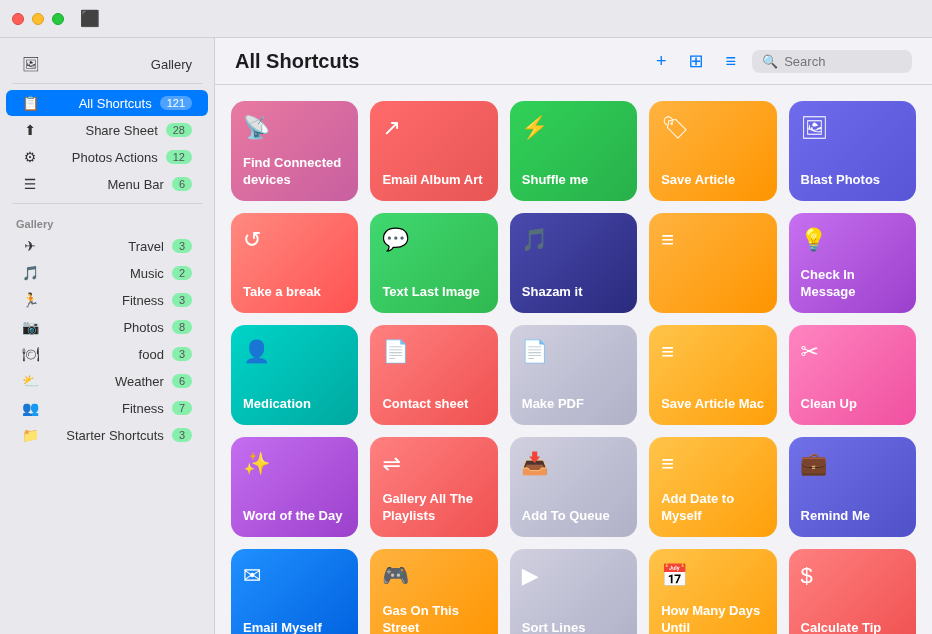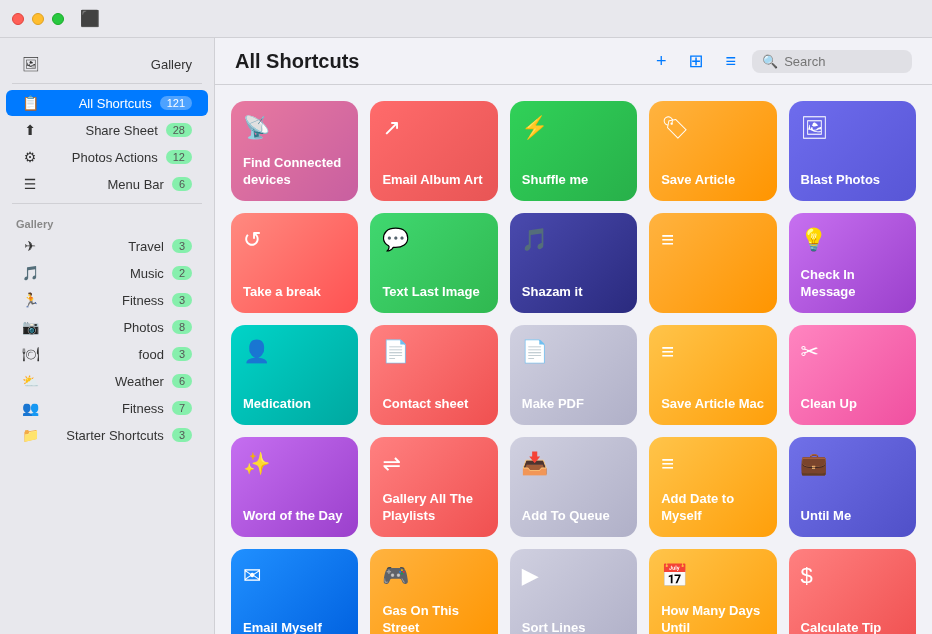--- a/index.html
+++ b/index.html
@@ -364,21 +364,21 @@
         <div class="shortcut-card" style="background: linear-gradient(135deg, rgb(208, 208, 224), rgb(176, 176, 200));">
     <div class="card-icon">📥</div>
     <div class="card-title">Add To Queue</div>
   </div>
         <div class="shortcut-card" style="background: linear-gradient(135deg, rgb(255, 196, 74), rgb(255, 159, 10));">
     <div class="card-icon">≡</div>
     <div class="card-title">Add Date to Myself</div>
   </div>
         <div class="shortcut-card" style="background: linear-gradient(135deg, rgb(112, 112, 232), rgb(80, 80, 200));">
     <div class="card-icon">💼</div>
-    <div class="card-title">Until Me</div>
+    <div class="card-title">Remind Me</div>
   </div>
         <div class="shortcut-card" style="background: linear-gradient(135deg, rgb(32, 144, 255), rgb(0, 96, 223));">
     <div class="card-icon">✉</div>
     <div class="card-title">Email Myself</div>
   </div>
         <div class="shortcut-card" style="background: linear-gradient(135deg, rgb(255, 179, 64), rgb(255, 149, 0));">
     <div class="card-icon">🎮</div>
     <div class="card-title">Gas On This Street</div>
   </div>
         <div class="shortcut-card" style="background: linear-gradient(135deg, rgb(208, 208, 224), rgb(176, 176, 200));">

